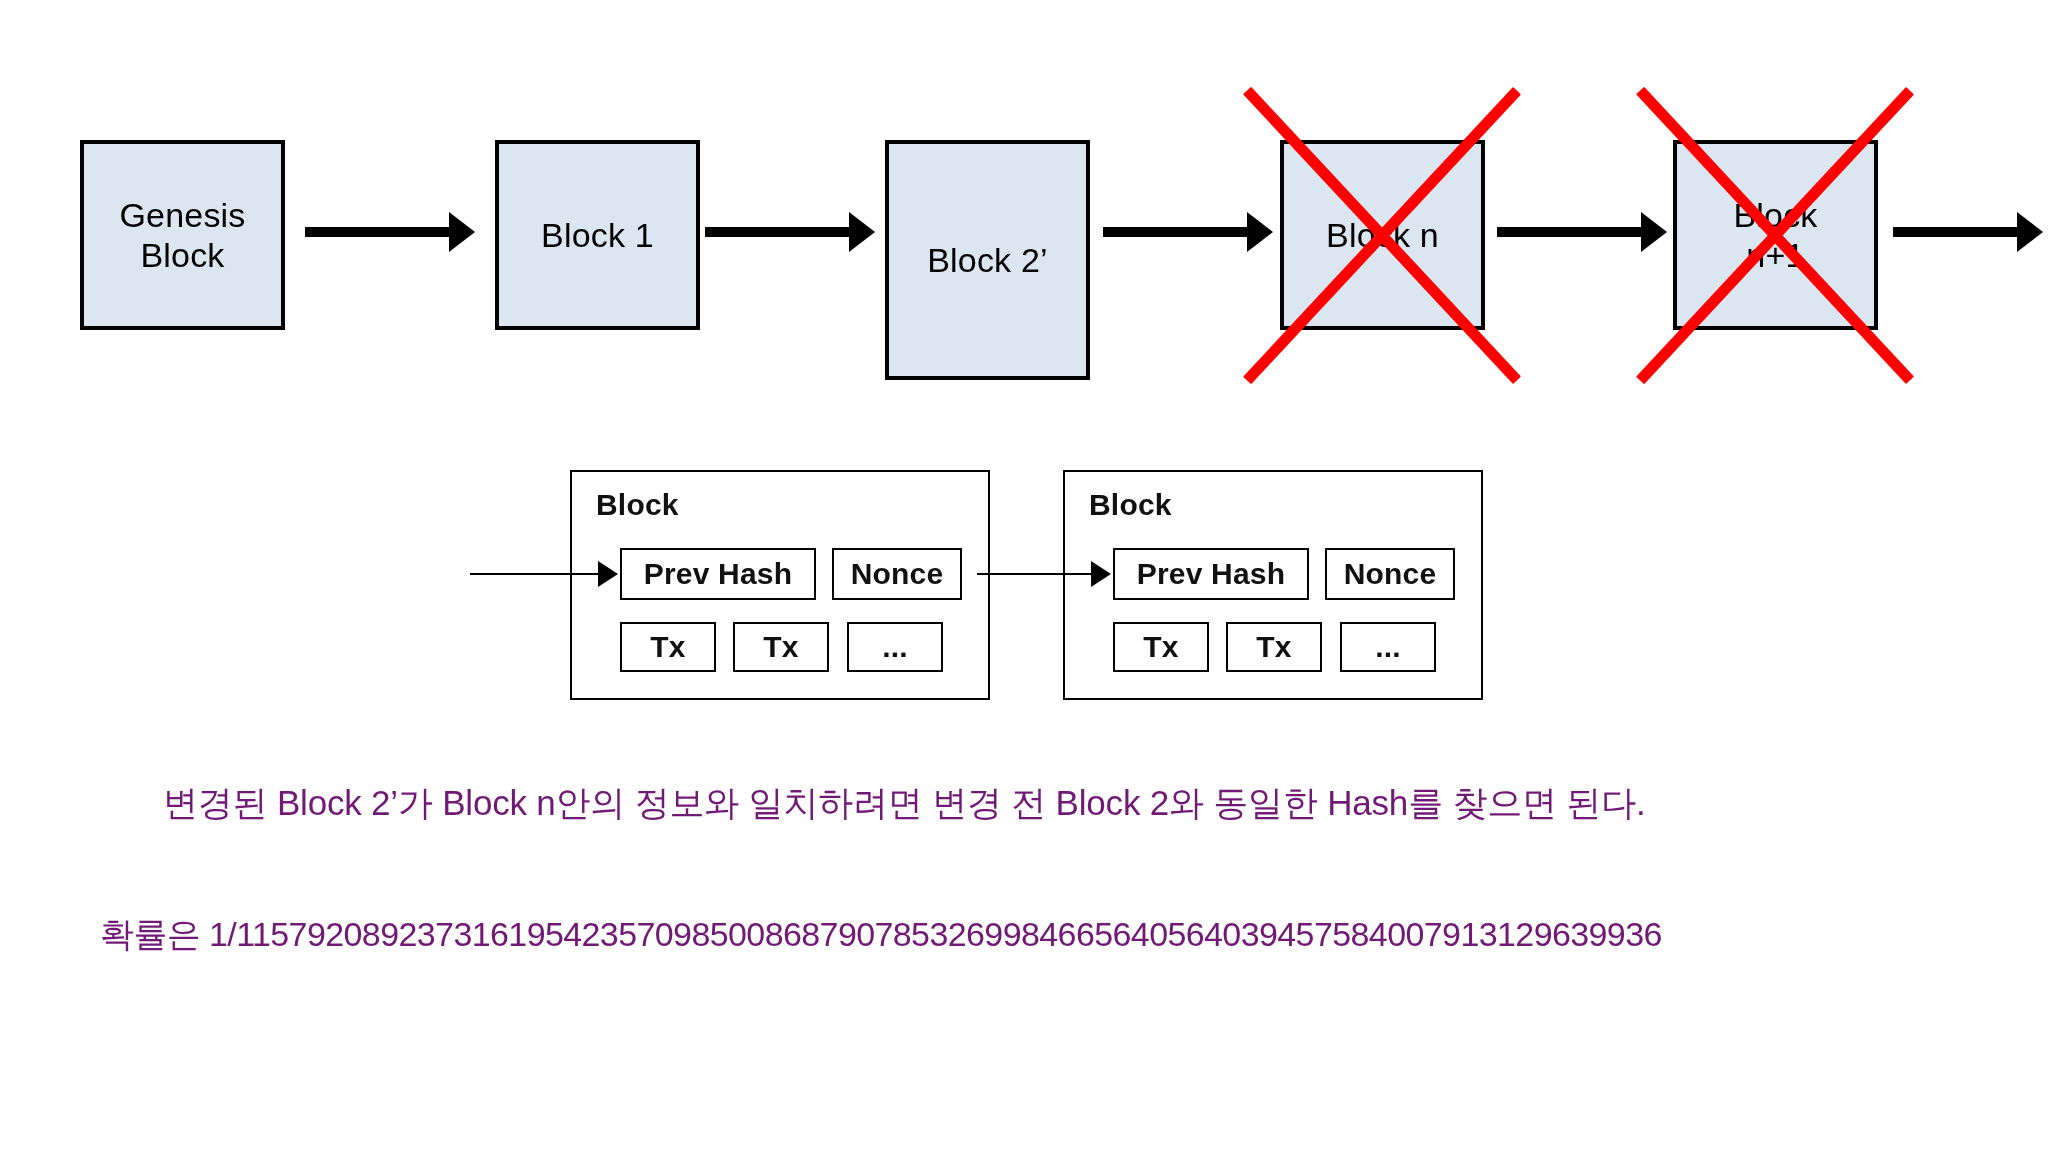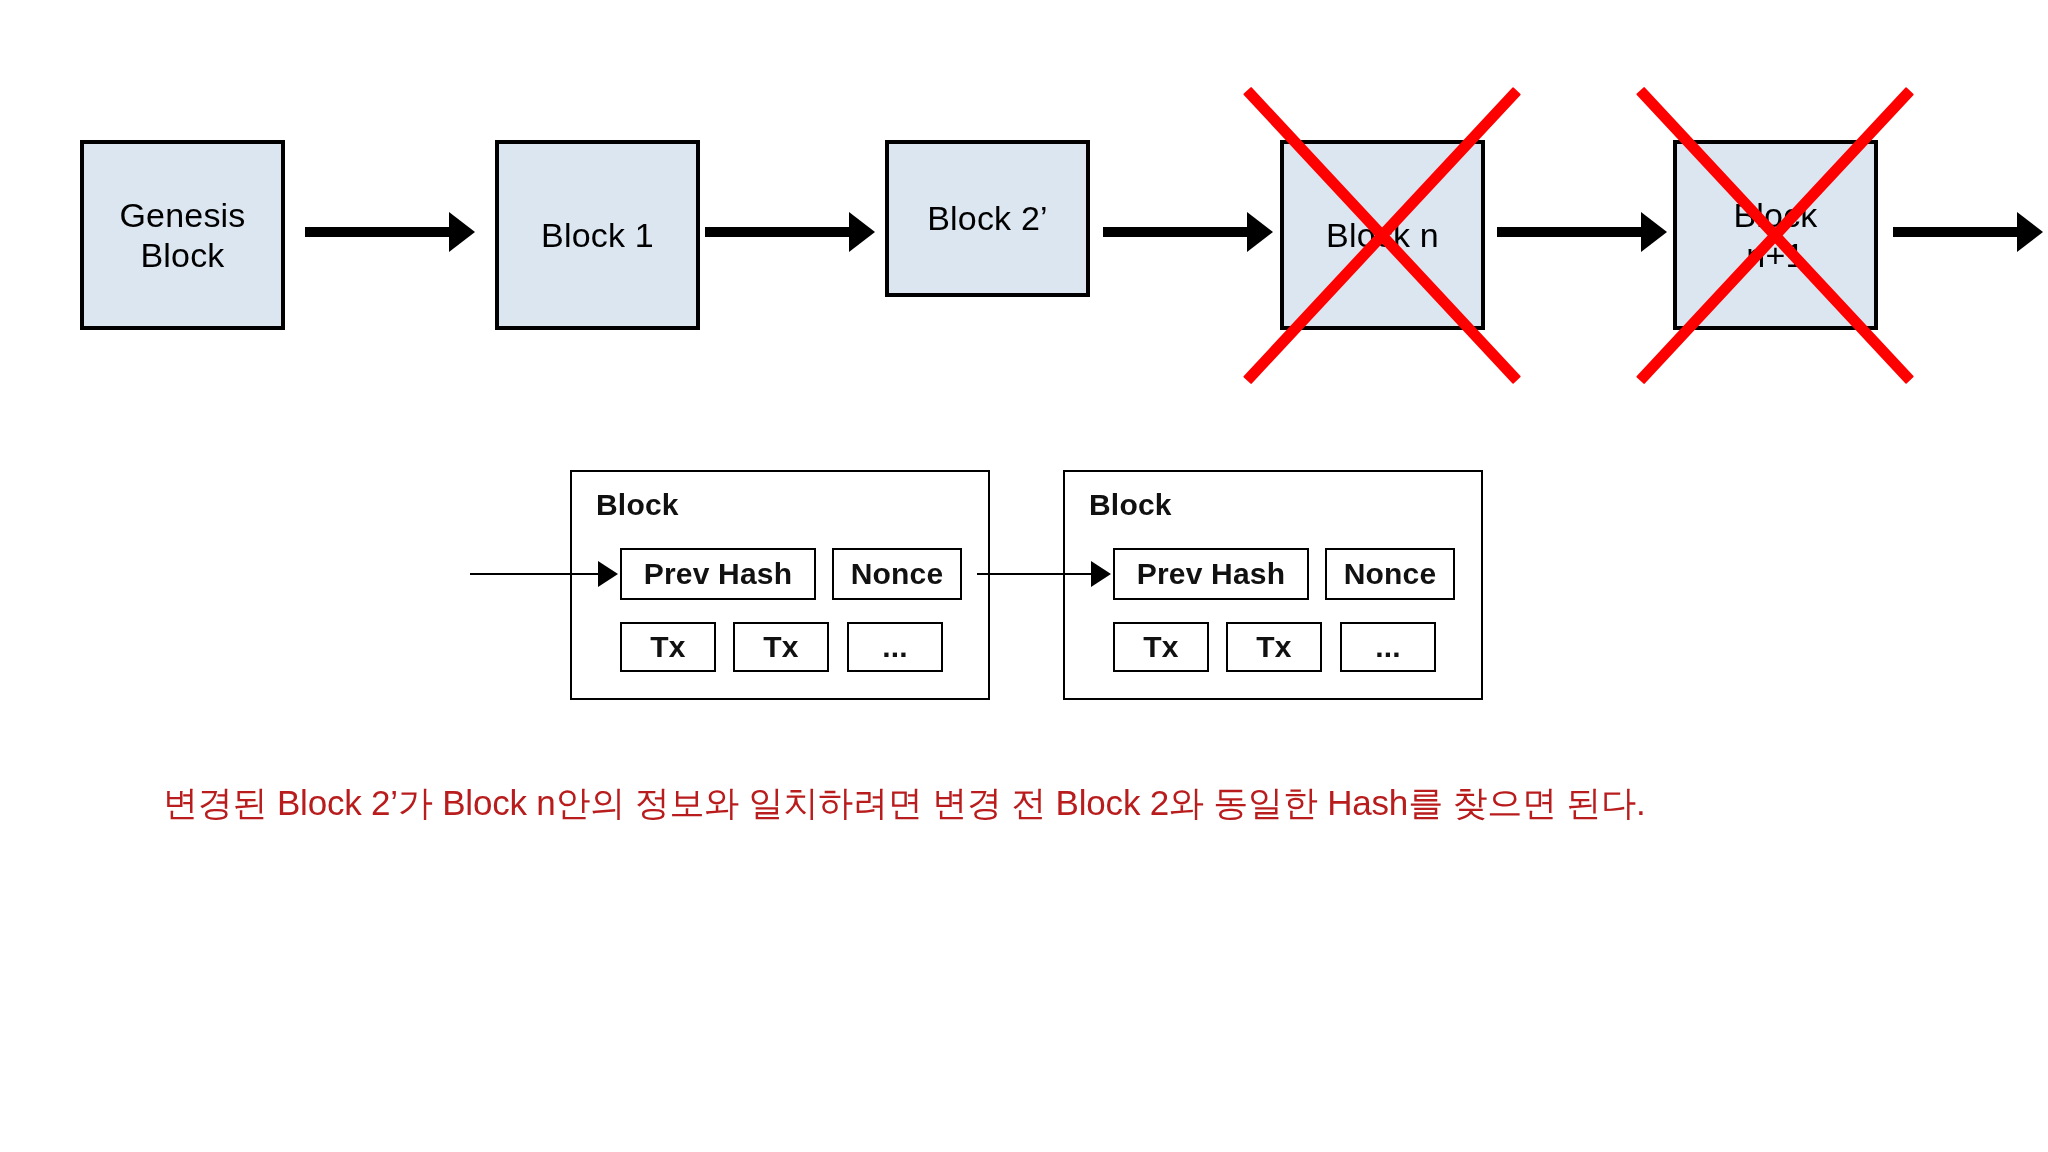--- a/index.html
+++ b/index.html
@@ -78,21 +78,21 @@
     position:absolute;width:0;height:0;
     border-top:13px solid transparent;
     border-bottom:13px solid transparent;
     border-left:20px solid #000;
   }
 
   
   .caption{
     position:absolute;
     font-size:35px;
-    color:#b91c1c;
+    color:#701a75;
     white-space:nowrap;
     letter-spacing:-0.2px;
   }
   .caption.num{
     font-size:34px;
     letter-spacing:-0.6px;
   }
 </style>
 </head>
 <body>
@@ -104,21 +104,21 @@
         <div>
           <span class="lbl">Genesis</span>
           <span class="lbl">Block</span>
         </div>
       </div>
       <div class="chain-block" style="left: 487px; top: 140px; width: 205px; height: 190px; margin-left: 8px;">
         <div>
           <span class="lbl">Block 1</span>
         </div>
       </div>
-      <div class="chain-block" style="left: 885px; top: 140px; width: 205px; height: 157px;">
+      <div class="chain-block" style="left: 885px; top: 140px; width: 205px; height: 240px;">
         <div>
           <span class="lbl">Block 2’</span>
         </div>
       </div>
       <div class="chain-block" style="left: 1280px; top: 140px; width: 205px; height: 190px;">
         <div>
           <span class="lbl">Block n</span>
         </div>
       </div>
       <div class="xmark" style="left: 1247.5px; top: 90px; width: 270px; height: 290px;">
@@ -173,14 +173,15 @@
       <div class="cell" style="left: 1113px; top: 548px; width: 196px; height: 52px;">Prev Hash</div>
       <div class="cell" style="left: 1325px; top: 548px; width: 130px; height: 52px;">Nonce</div>
       <div class="cell" style="left: 1113px; top: 622px; width: 96px; height: 50px;">Tx</div>
       <div class="cell" style="left: 1226px; top: 622px; width: 96px; height: 50px;">Tx</div>
       <div class="cell dots" style="left: 1340px; top: 622px; width: 96px; height: 50px;">...</div>
       <div class="thinline" style="left: 977px; top: 573px; width: 114px;"></div>
       <div class="thinhead" style="left: 1091px; top: 561px;"></div>
     </div>
 
   <div class="caption" style="left:163px;top:780px;">변경된 Block 2’가 Block n안의 정보와 일치하려면 변경 전 Block 2와 동일한 Hash를 찾으면 된다.</div>
+  <div class="caption num" style="left:100px;top:912px;">확률은 1/115792089237316195423570985008687907853269984665640564039457584007913129639936</div>
 
 </div>
 
 </body></html>

